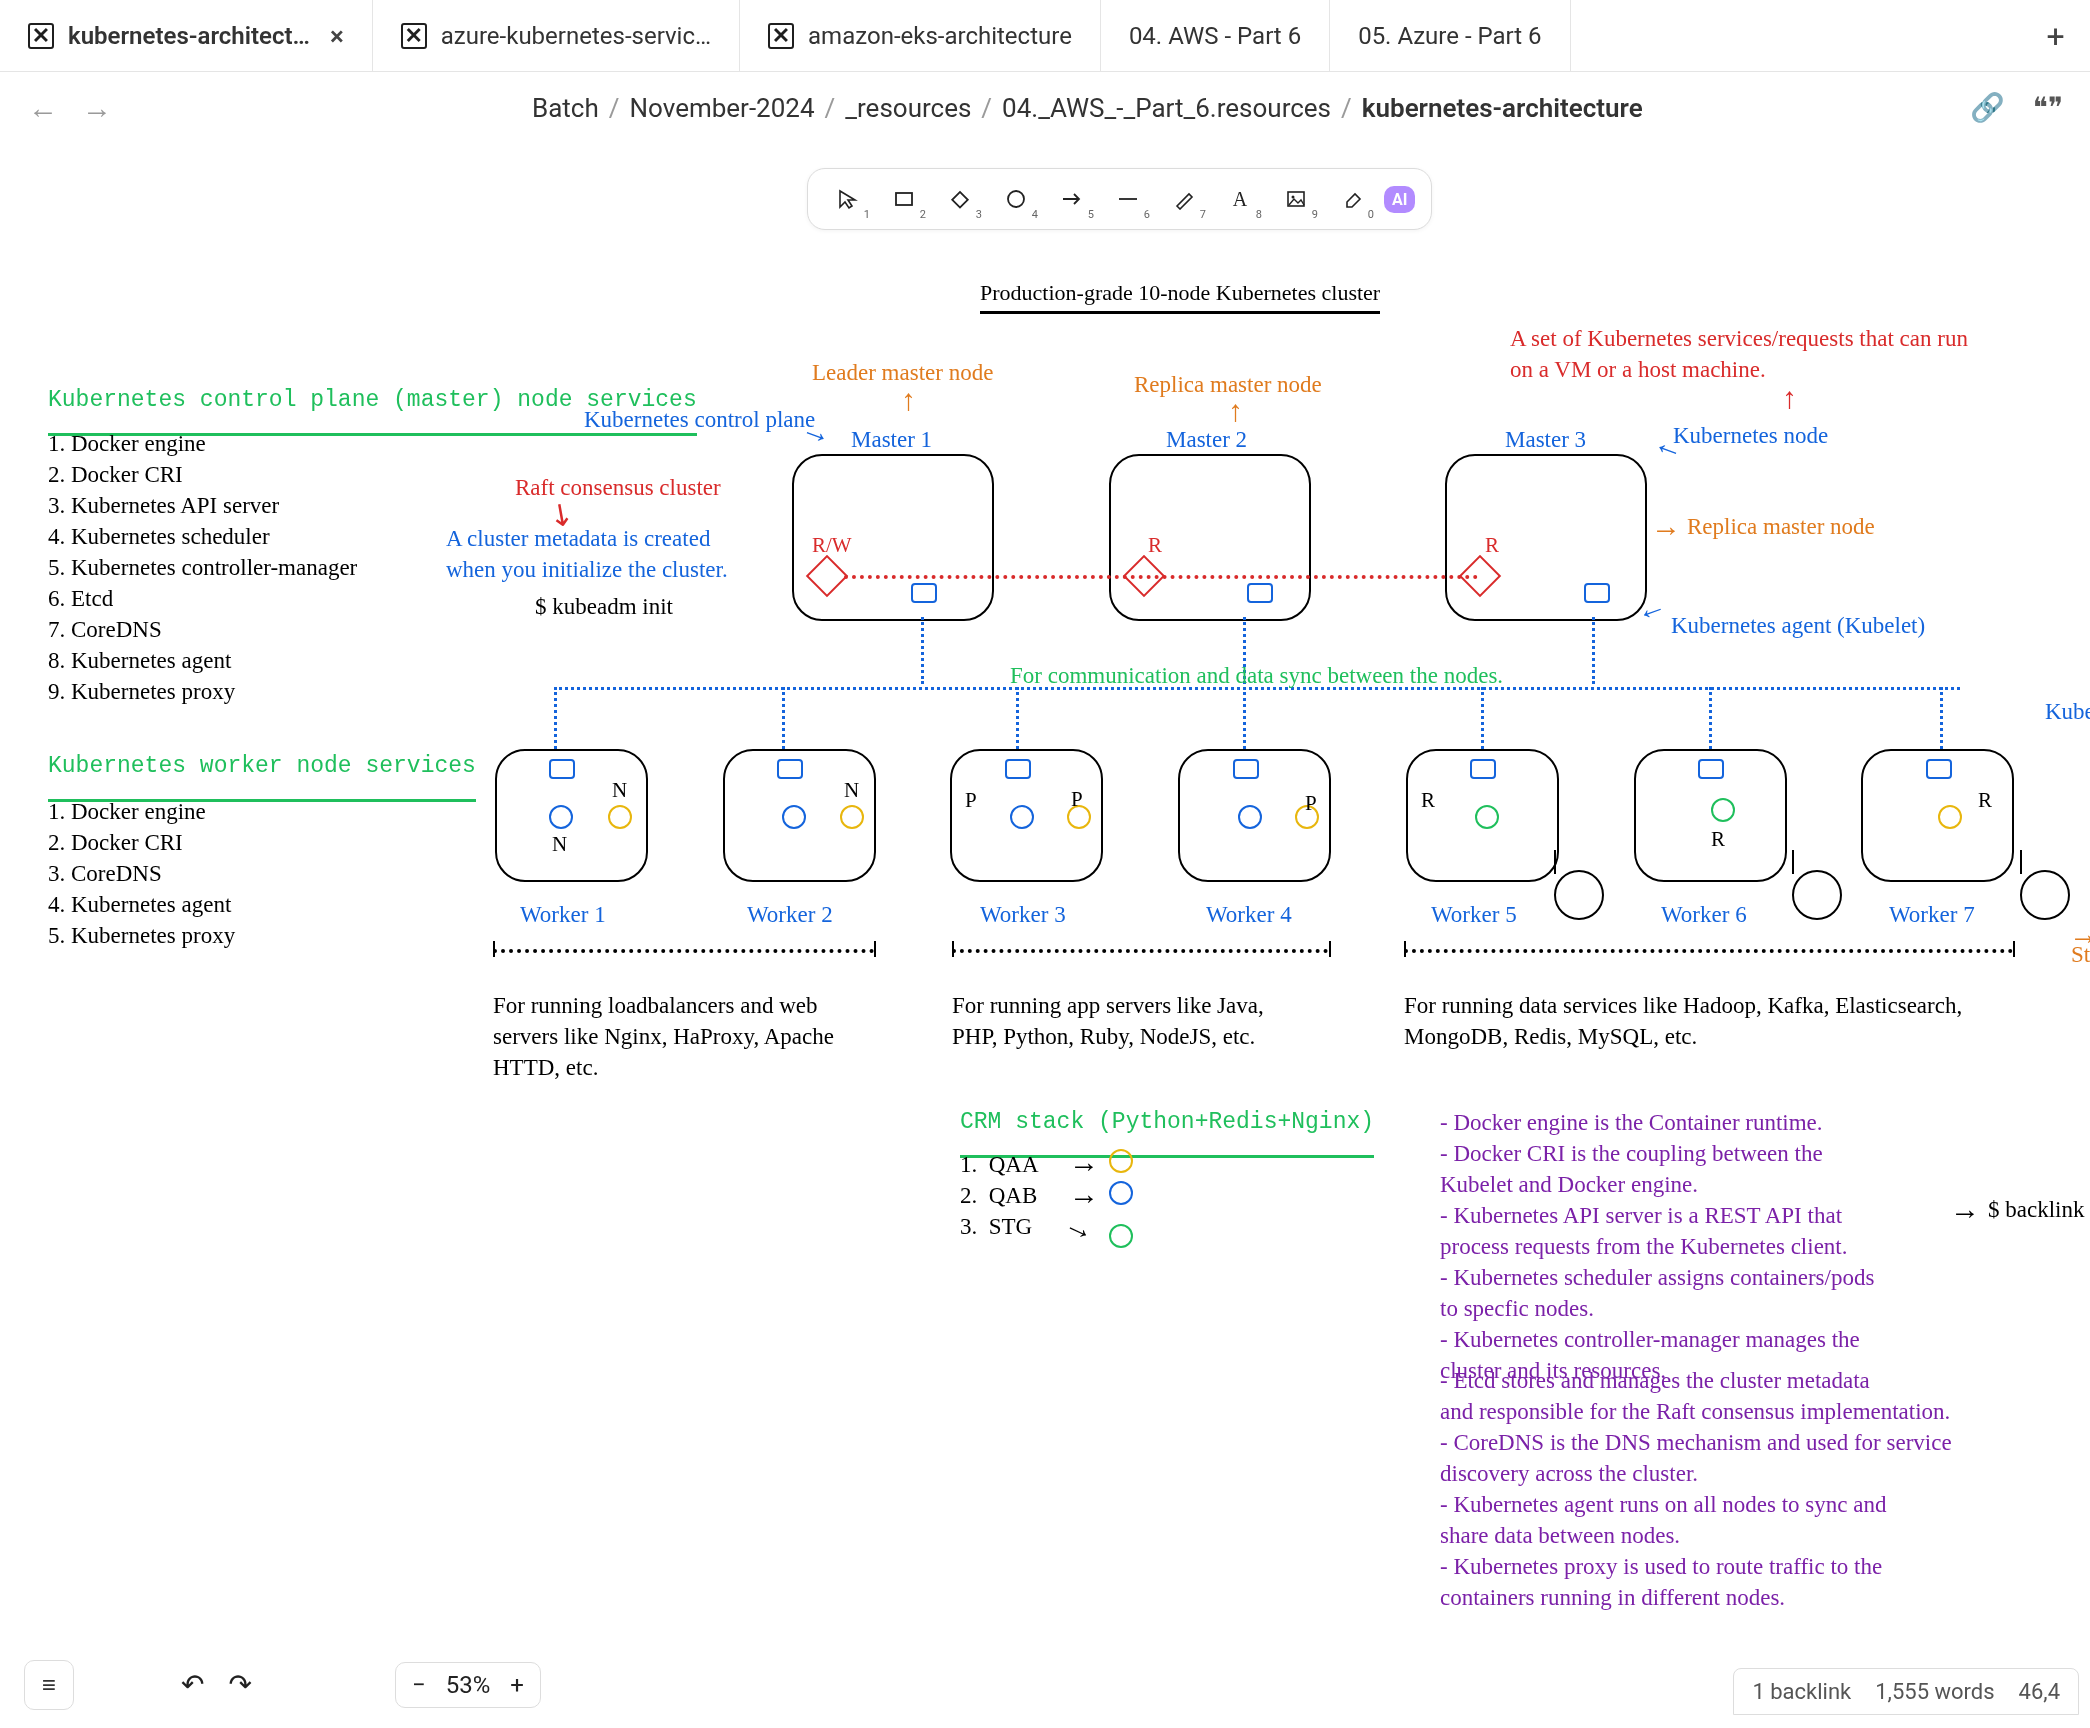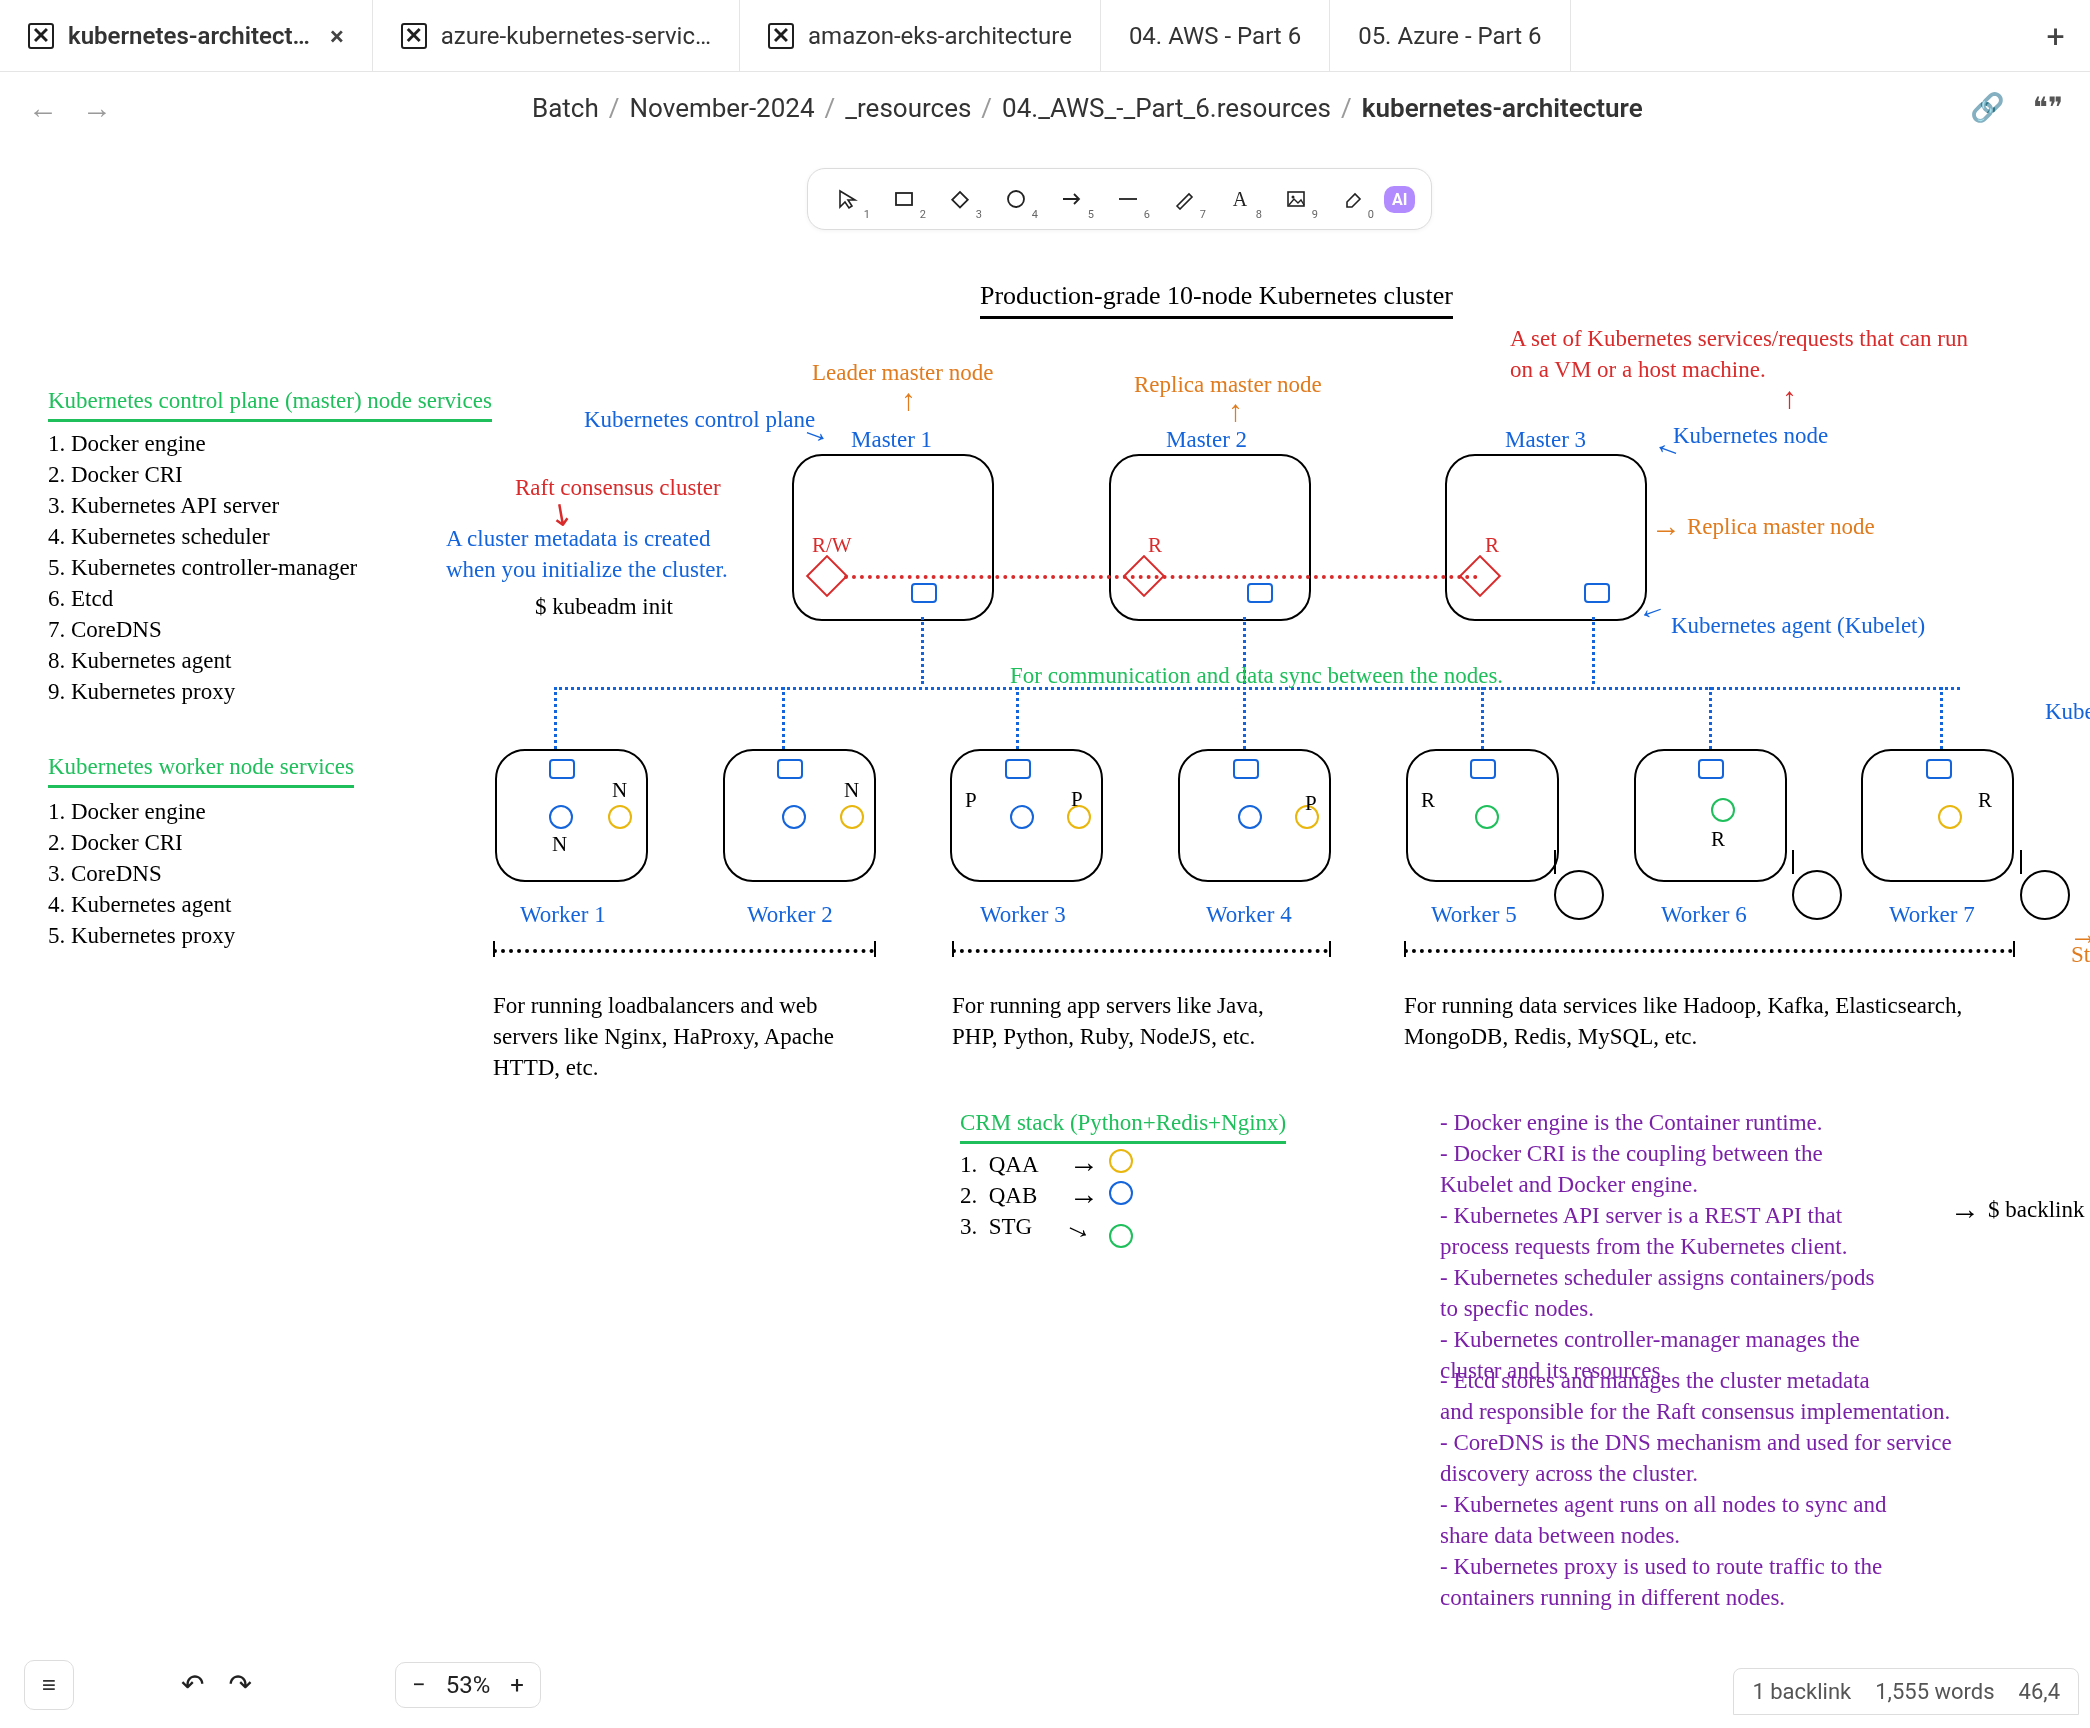--- a/index.html
+++ b/index.html
@@ -41,23 +41,23 @@
   .ai{background:#b28bff;color:#fff;border-radius:10px;padding:4px 8px;font-size:16px;font-weight:700;}
   
   .canvas{position:absolute;left:0;top:246px;right:0;bottom:89px;font-family:var(--hand);}
   .t{position:absolute;white-space:pre;line-height:1.35;}
   .ink{color:var(--ink);}
   .green{color:var(--green);}
   .blue{color:var(--blue);}
   .red{color:var(--red);}
   .orange{color:var(--orange);}
   .purple{color:var(--purple);}
-  .uline-g{border-bottom:3px solid var(--green);padding-bottom:3px;}
+  .uline-g{border-bottom:3px solid var(--green);padding-bottom:17px;font-family:Liberation Mono, monospace;}
   .uline-k{border-bottom:3px solid #000;padding-bottom:3px;}
-  .big{font-size:26px;text-align:right;}
+  .big{font-size:22px;text-align:right;}
   .med{font-size:23px;}
   .sm{font-size:21px;}
   
   .node-box{position:absolute;border:2.5px solid #000;border-radius:30px;background:#fff;}
   .diamond{position:absolute;width:26px;height:26px;border:2.5px solid var(--red);transform:rotate(45deg);background:#fff;}
   .sq{position:absolute;width:22px;height:16px;border:2.5px solid var(--blue);border-radius:4px;}
   .circle{position:absolute;width:20px;height:20px;border:2.5px solid;border-radius:50%;}
   .big-o{position:absolute;width:46px;height:46px;border:2.5px solid #000;border-radius:50%;background:#fff;}
   .vline{position:absolute;border-left:2px solid #000;}
   .hdotted{position:absolute;border-top:4px dotted var(--red);}

